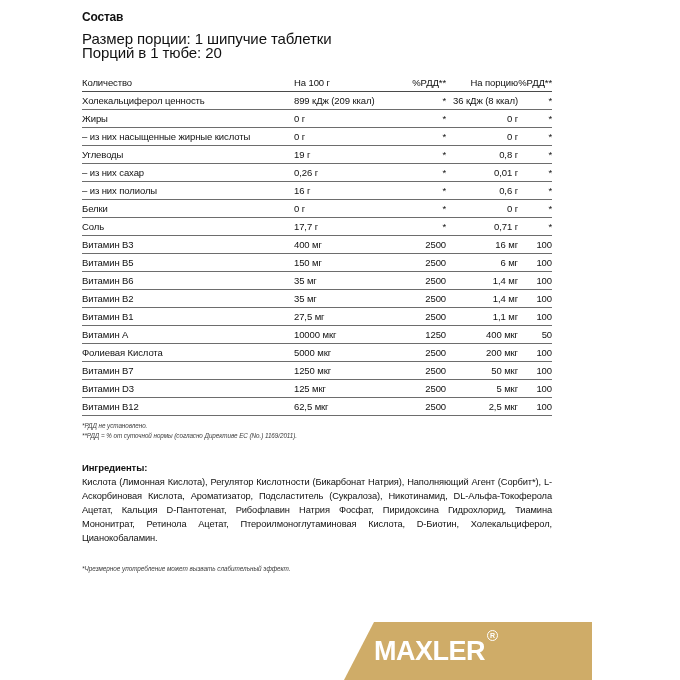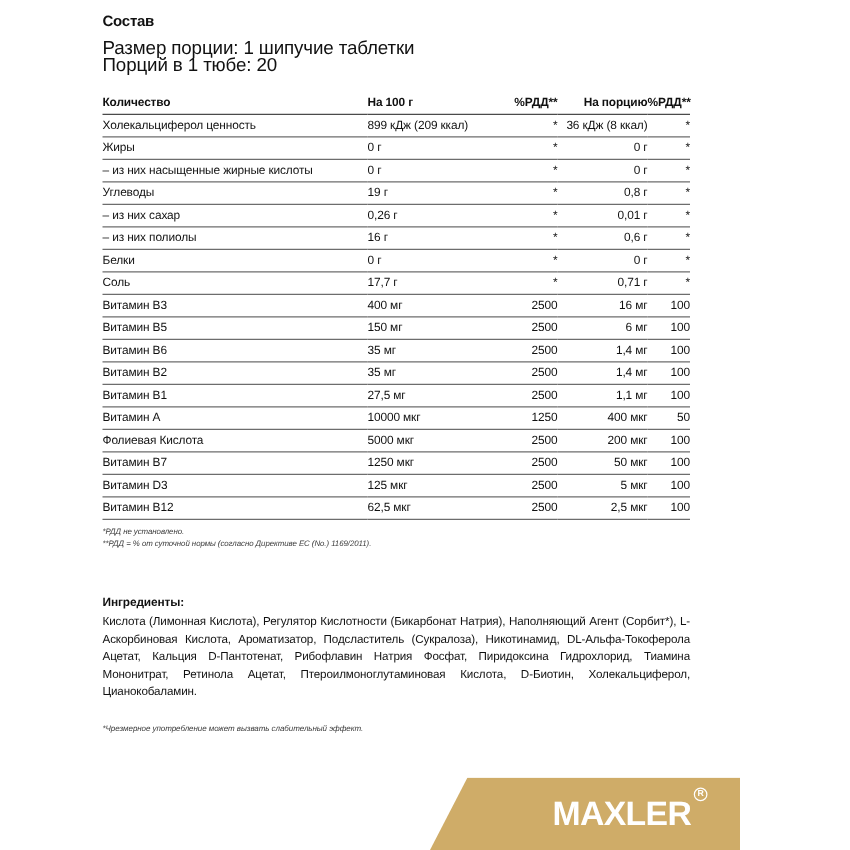--- a/index.html
+++ b/index.html
@@ -49,42 +49,41 @@
     font-size: 9.5px;
     line-height: 13px;
     font-weight: normal;
     letter-spacing: -0.1px;
     color: #111;
     vertical-align: bottom;
     height: 15px;
   }
   .nutri-table thead td {
     border-bottom: 1px solid #4a4a4a;
-    font-weight: bold;
   }
   .c-name   { width: 212px; text-align: left;  padding-left: 1px; }
   .c-per100 { width: 90px;  text-align: left; padding-right: 4px; margin-top: 12px; }
   .c-rda1   { width: 62px;  text-align: right; padding-right: 16px; }
   .c-perserv{ width: 72px;  text-align: right; padding-right: 4px; }
   .c-rda2   { width: 34px;  text-align: right; padding-right: 1px; }
 
   .star { font-size: 9px; }
 
   
   .footnotes {
     margin-top: 5px;
     font-size: 6.3px;
     line-height: 9.5px;
     font-style: italic;
     color: #3b3b3b;
     letter-spacing: -0.05px;
   }
 
   
-  .ingredients-block { margin-top: 37px; }
+  .ingredients-block { margin-top: 22px; }
   .ing-head {
     font-size: 9.5px;
     font-weight: bold;
     color: #111;
     margin-bottom: 2px;
     letter-spacing: -0.1px;
   }
   .ing-body {
     font-size: 9.3px;
     line-height: 14px;
@@ -110,21 +109,21 @@
     top: 622px;
     width: 248px;
     height: 58px;
     background: #cfac68;
     clip-path: polygon(30px 0, 100% 0, 100% 100%, 0 100%);
     display: flex;
     align-items: center;
   }
   .brand-wordmark {
     position: relative;
-    margin-left: 98px;
+    margin-left: 30px;
     color: #ffffff;
     font-size: 27px;
     font-weight: bold;
     letter-spacing: -0.5px;
     font-family: "Liberation Sans", sans-serif;
     line-height: 1;
   }
   .brand-reg {
     position: absolute;
     top: -8px;

